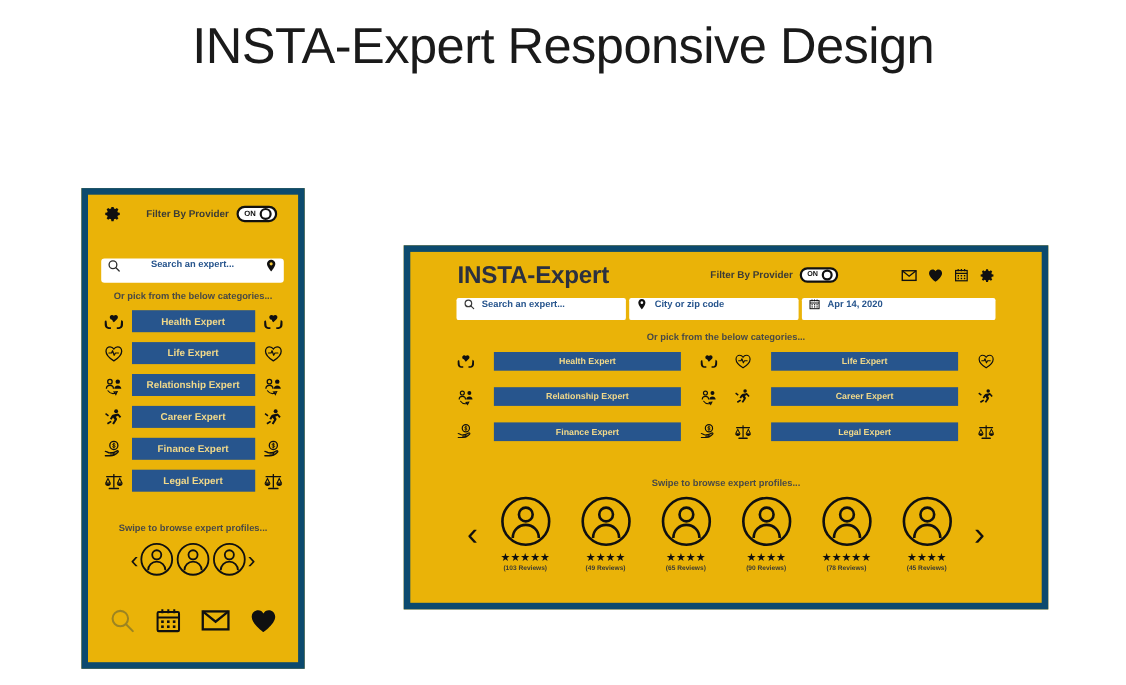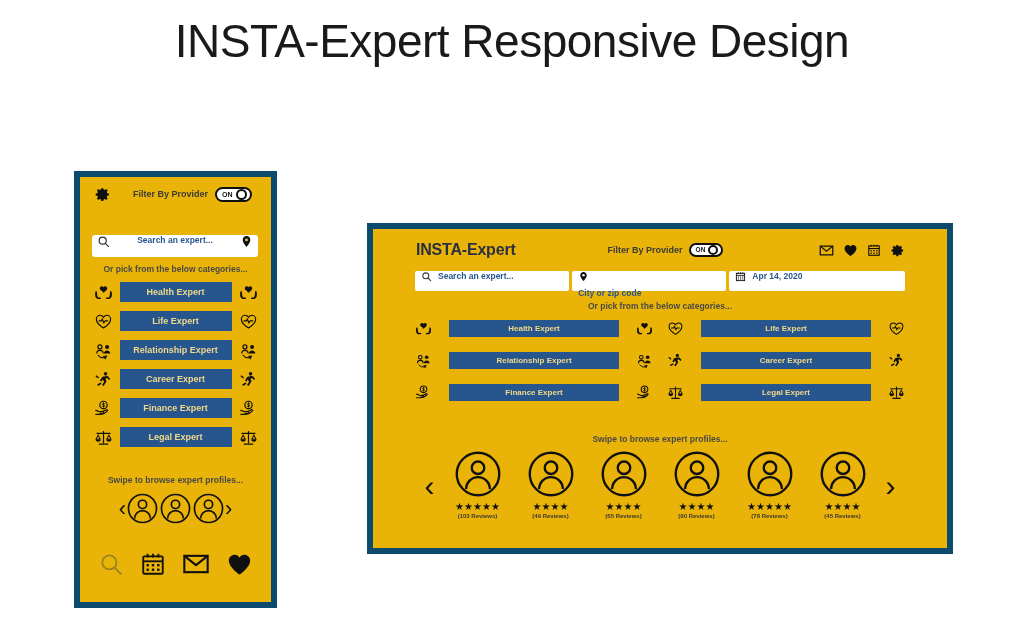--- a/index.html
+++ b/index.html
@@ -122,36 +122,36 @@
     padding:0 10px;box-sizing:border-box;
   }
 
   
   #desktop{ left:367px; top:223px; width:586px; height:331px; }
   #desktop .d-top{
     position:absolute;left:0;top:4px;width:574px;height:34px;
     display:flex;align-items:center;
   }
   #desktop .d-logo{
-    margin-left:43px;font-size:16px;font-weight:700;color:#2b3040;
+    margin-left:43px;font-size:22px;font-weight:700;color:#2b3040;
     letter-spacing:-0.2px;
   }
   #desktop .d-filter-label{font-size:9px;margin-left:92px;color:#3b3b36;font-weight:600;}
   #desktop .d-toggle{margin-left:6px;height:14px;padding:0 3px 0 5px;}
   #desktop .d-toggle .on-txt{font-size:6.5px;}
   #desktop .d-toggle .knob{width:10px;height:10px;margin-left:3px;}
   #desktop .d-topicons{margin-left:auto;margin-right:42px;display:flex;align-items:center;gap:9px;}
 
   #desktop .d-searchrow{
     position:absolute;left:42px;top:42px;width:490px;height:20px;
     display:flex;gap:3px;
   }
   #desktop .d-searchrow .searchfield{height:20px;border-radius:2px;padding:0 6px;gap:6px;}
   #desktop .sf1{width:164px;}
-  #desktop .sf2{width:164px;flex-direction:column;}
+  #desktop .sf2{width:164px;}
   #desktop .sf3{width:187px;}
   #desktop .d-searchrow .sf-text{font-size:8.5px;}
 
   #desktop .d-pick{position:absolute;left:0;top:72px;width:574px;font-size:8.5px;}
 
   #desktop .d-cats{
     position:absolute;left:42px;top:88px;width:490px;
     display:grid;grid-template-columns:1fr 1fr;
     column-gap:14px;row-gap:10px;
   }

